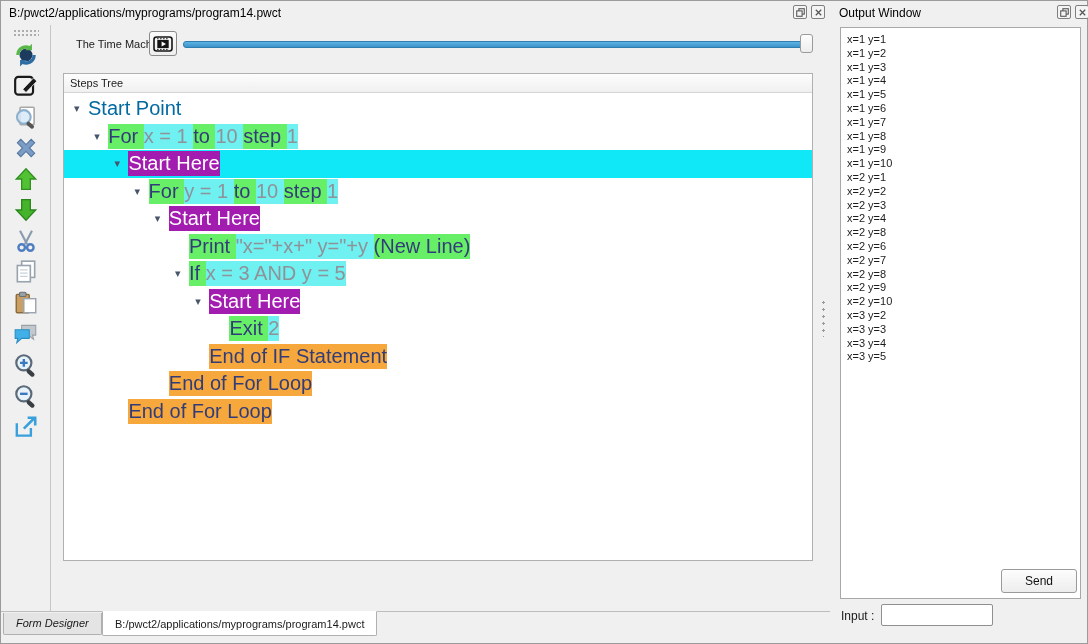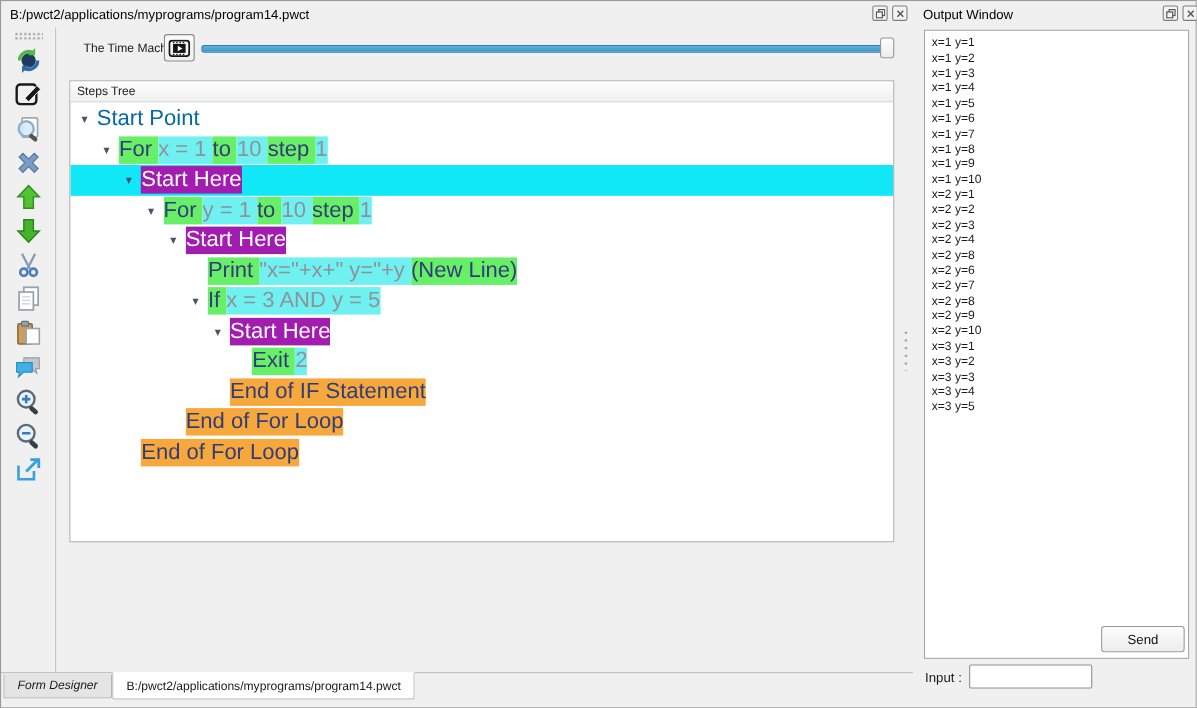--- a/index.html
+++ b/index.html
@@ -33,21 +33,21 @@
   .tbtn svg { width:26px; height:26px; display:block; }
 
   
   .tm-label { position:absolute; left:59px; top:37px; font-size:11px; color:#1a1a1a;margin-left:16px; }
   .tm-play { position:absolute; left:148px; top:30px; width:28px; height:25px; border:1px solid #8a8a8a; border-radius:3px; background:linear-gradient(#fbfbfb,#eeeeee); display:flex; align-items:center; justify-content:center; }
   .tm-slider { position:absolute; left:182px; top:40px; width:629px; height:7px; border:1px solid #2e7cb0; border-radius:3px;
     background:linear-gradient(#5ab4e4,#3e92c8); }
   .tm-handle { position:absolute; left:799px; top:33px; width:13px; height:19px; background:linear-gradient(#fdfdfd,#ededed); border:1px solid #9a9a9a; border-radius:3px; }
 
   
-  .tree { position:absolute; left:62px; top:72px; width:750px; height:420px; background:#fff; border:1px solid #b0b0b0; overflow:hidden; }
+  .tree { position:absolute; left:62px; top:72px; width:750px; height:488px; background:#fff; border:1px solid #b0b0b0; overflow:hidden; }
   .tree-header { height:19px; background:linear-gradient(#fdfdfd,#f0f0f0); border-bottom:1px solid #d5d5d5; font-size:11px; color:#222; padding:3px 0 0 6px; }
   .tree-body { padding-top:2px; }
   .tree-row { height:27.5px; display:flex; align-items:center; white-space:pre; }
   .tree-row.selected { background:#10E8F8; }
   .arrow { display:inline-block; width:14px; font-size:11px; color:#47556a; text-align:left; flex:0 0 14px; }
   .seg { font-size:20px; white-space:pre; line-height:25px; }
   .seg.kw  { background:#68EF68; color:#323C78; }
   .seg.val { background:#6FF1F1; color:#8E9299; }
   .seg.sh  { background:#a21caf; color:#ffffff; }
   .seg.end { background:#F6A83C; color:#323C78;text-align:center; }
@@ -253,21 +253,20 @@
       <div class="oline">x=2 y=1</div>
       <div class="oline">x=2 y=2</div>
       <div class="oline">x=2 y=3</div>
       <div class="oline">x=2 y=4</div>
       <div class="oline">x=2 y=8</div>
       <div class="oline">x=2 y=6</div>
       <div class="oline">x=2 y=7</div>
       <div class="oline">x=2 y=8</div>
       <div class="oline">x=2 y=9</div>
       <div class="oline">x=2 y=10</div>
-      <div class="oline">x=3 y=1</div>
       <div class="oline">x=3 y=2</div>
       <div class="oline">x=3 y=3</div>
       <div class="oline">x=3 y=4</div>
       <div class="oline">x=3 y=5</div>
     </div>
   <div class="input-label">Input :</div>
   <input class="input-field" type="text" value="" style="">
   <button class="send-btn">Send</button>
 
   <div class="tabline"></div>

